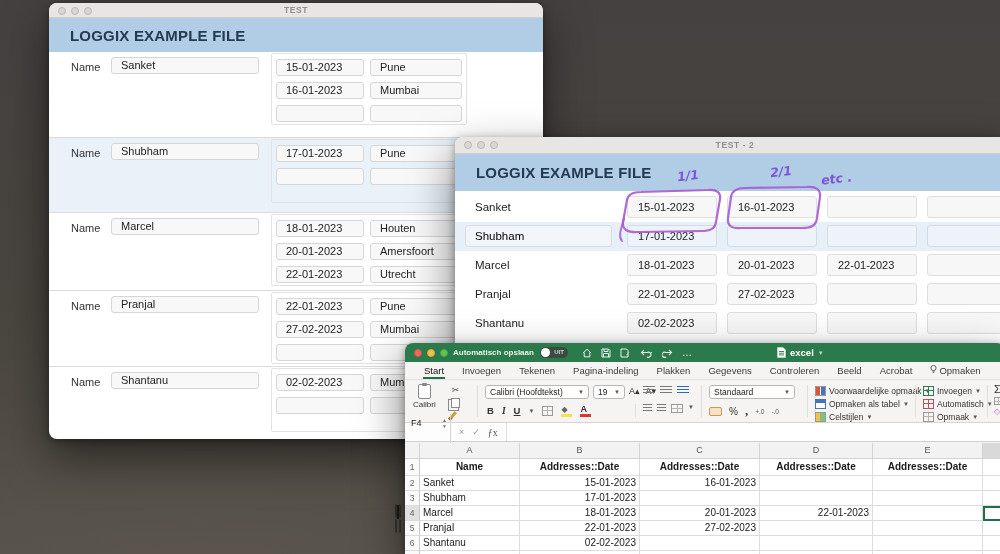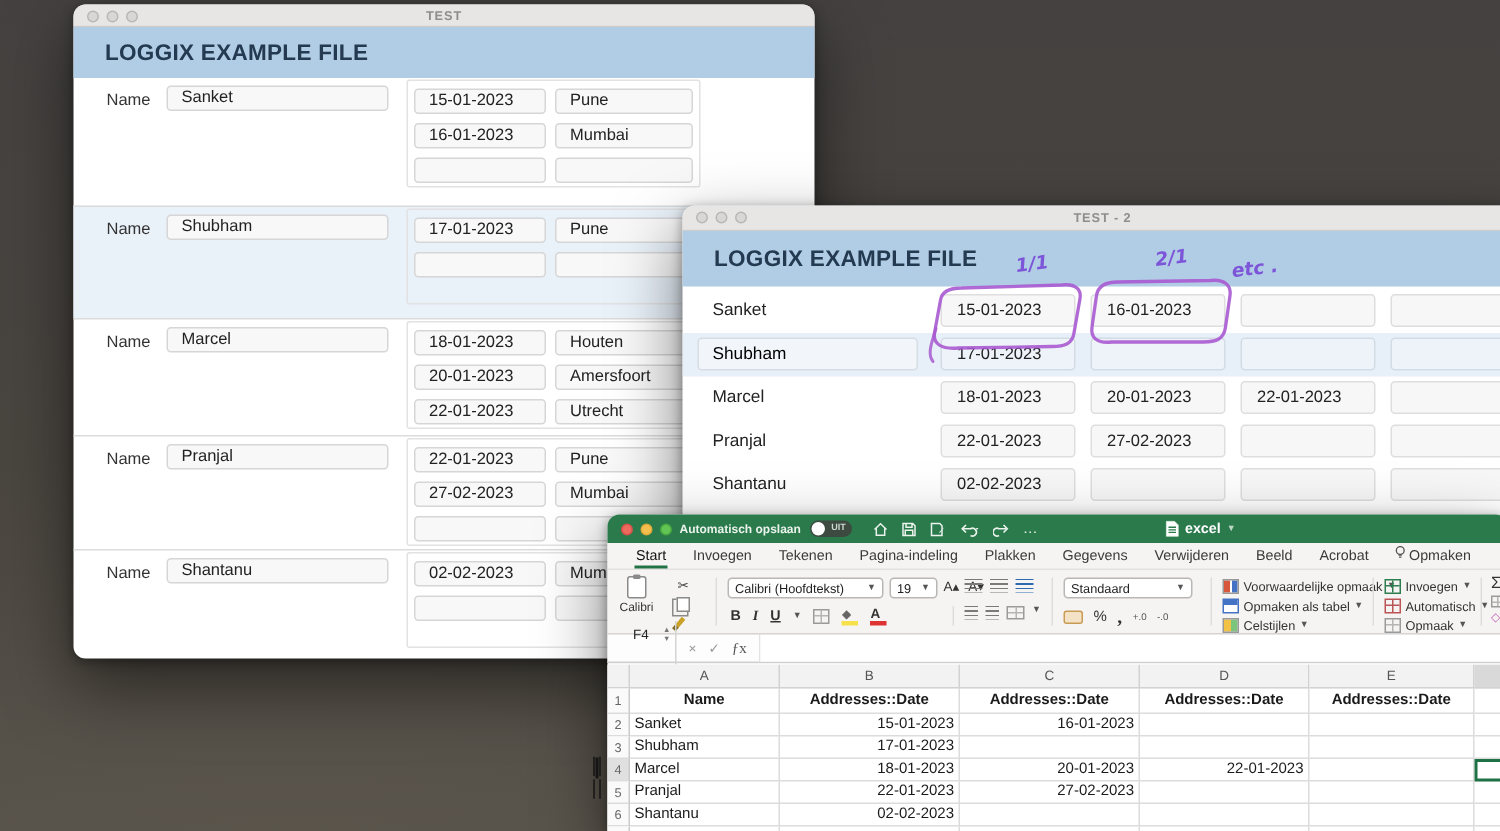--- a/index.html
+++ b/index.html
@@ -90,21 +90,21 @@
   .icon-cf { width:11px; height:10px; border:1px solid #999; background:linear-gradient(to right,#d8563a 0 42%,#fff 42% 58%,#4472c4 58%); }
   .icon-tbl { width:11px; height:10px; border:1px solid #4472c4; background:linear-gradient(#4472c4 0 3px,#fff 3px); }
   .icon-sty { width:11px; height:10px; border:1px solid #999; background:linear-gradient(90deg,#f2c245 0 50%,#7bc47b 50%); }
   .icon-cur { width:13px; height:9px; border:1px solid #c89b53; border-radius:2px; background:#f3e2c5; }
   .abar { display:block; width:11px; height:3px; }
   .fontbtn { font-weight:bold; font-size:9.5px; color:#333; }
   .stylerow { display:flex; align-items:center; gap:3px; height:13px; white-space:nowrap; }
   .tinytxt { font-size:6.5px; color:#555; }
 
   .fbar { display:flex; align-items:center; height:19px; background:#fdfdfd; border-bottom:1px solid #cfcfcf; }
-  .namebox { width:46px; height:36px; border-right:1px solid #d4d4d4; font-size:9px; color:#222; line-height:18px; padding-left:17px; position:relative; }
+  .namebox { width:46px; height:36px; border-right:1px solid #d4d4d4; font-size:9px; color:#222; line-height:18px; padding-left:6px; position:relative; }
   .stepper { position:absolute; right:3px; top:3px; font-size:5px; color:#777; line-height:6px; text-align:center; }
   .fbtns { display:flex; align-items:center; gap:8px; padding:0 8px; border-right:1px solid #e2e2e2; height:100%; color:#999; font-size:9px; }
   .fx { font-family:"Liberation Serif", serif; color:#555; font-size:10px; }
 
   .sheet { position:absolute; left:0; top:100px; right:0; bottom:0; background:#fff; overflow:hidden; }
   .xrow { display:flex; height:15px; }
   .xrow.letters { height:16px; }
   .xrow.row1 { height:17px; }
   .cell { border-right:1px solid #dcdcdc; border-bottom:1px solid #dcdcdc; font-size:10px; color:#1a1a1a; overflow:hidden; white-space:nowrap; line-height:14px; }
   .row1 .cell { line-height:16px; }
@@ -329,21 +329,21 @@
     </span>
   </div>
 
   <div class="xtabs">
     <span class="xtab active">Start</span>
     <span class="xtab">Invoegen</span>
     <span class="xtab">Tekenen</span>
     <span class="xtab">Pagina-indeling</span>
     <span class="xtab">Plakken</span>
     <span class="xtab">Gegevens</span>
-    <span class="xtab">Verwijderen</span>
+    <span class="xtab">Controleren</span>
     <span class="xtab">Beeld</span>
     <span class="xtab">Acrobat</span>
     <span class="xtab"><svg class="bulb" width="7" height="9" viewBox="0 0 7 9">
           <circle cx="3.5" cy="3" r="2.6" fill="none" stroke="#555" stroke-width="0.9"></circle>
           <path d="M2.4,6 h2.2 M2.7,7.4 h1.6" stroke="#555" stroke-width="0.9"></path>
         </svg><span>Opmaken</span></span>
   </div>
 
   <div class="ribbon">
 

